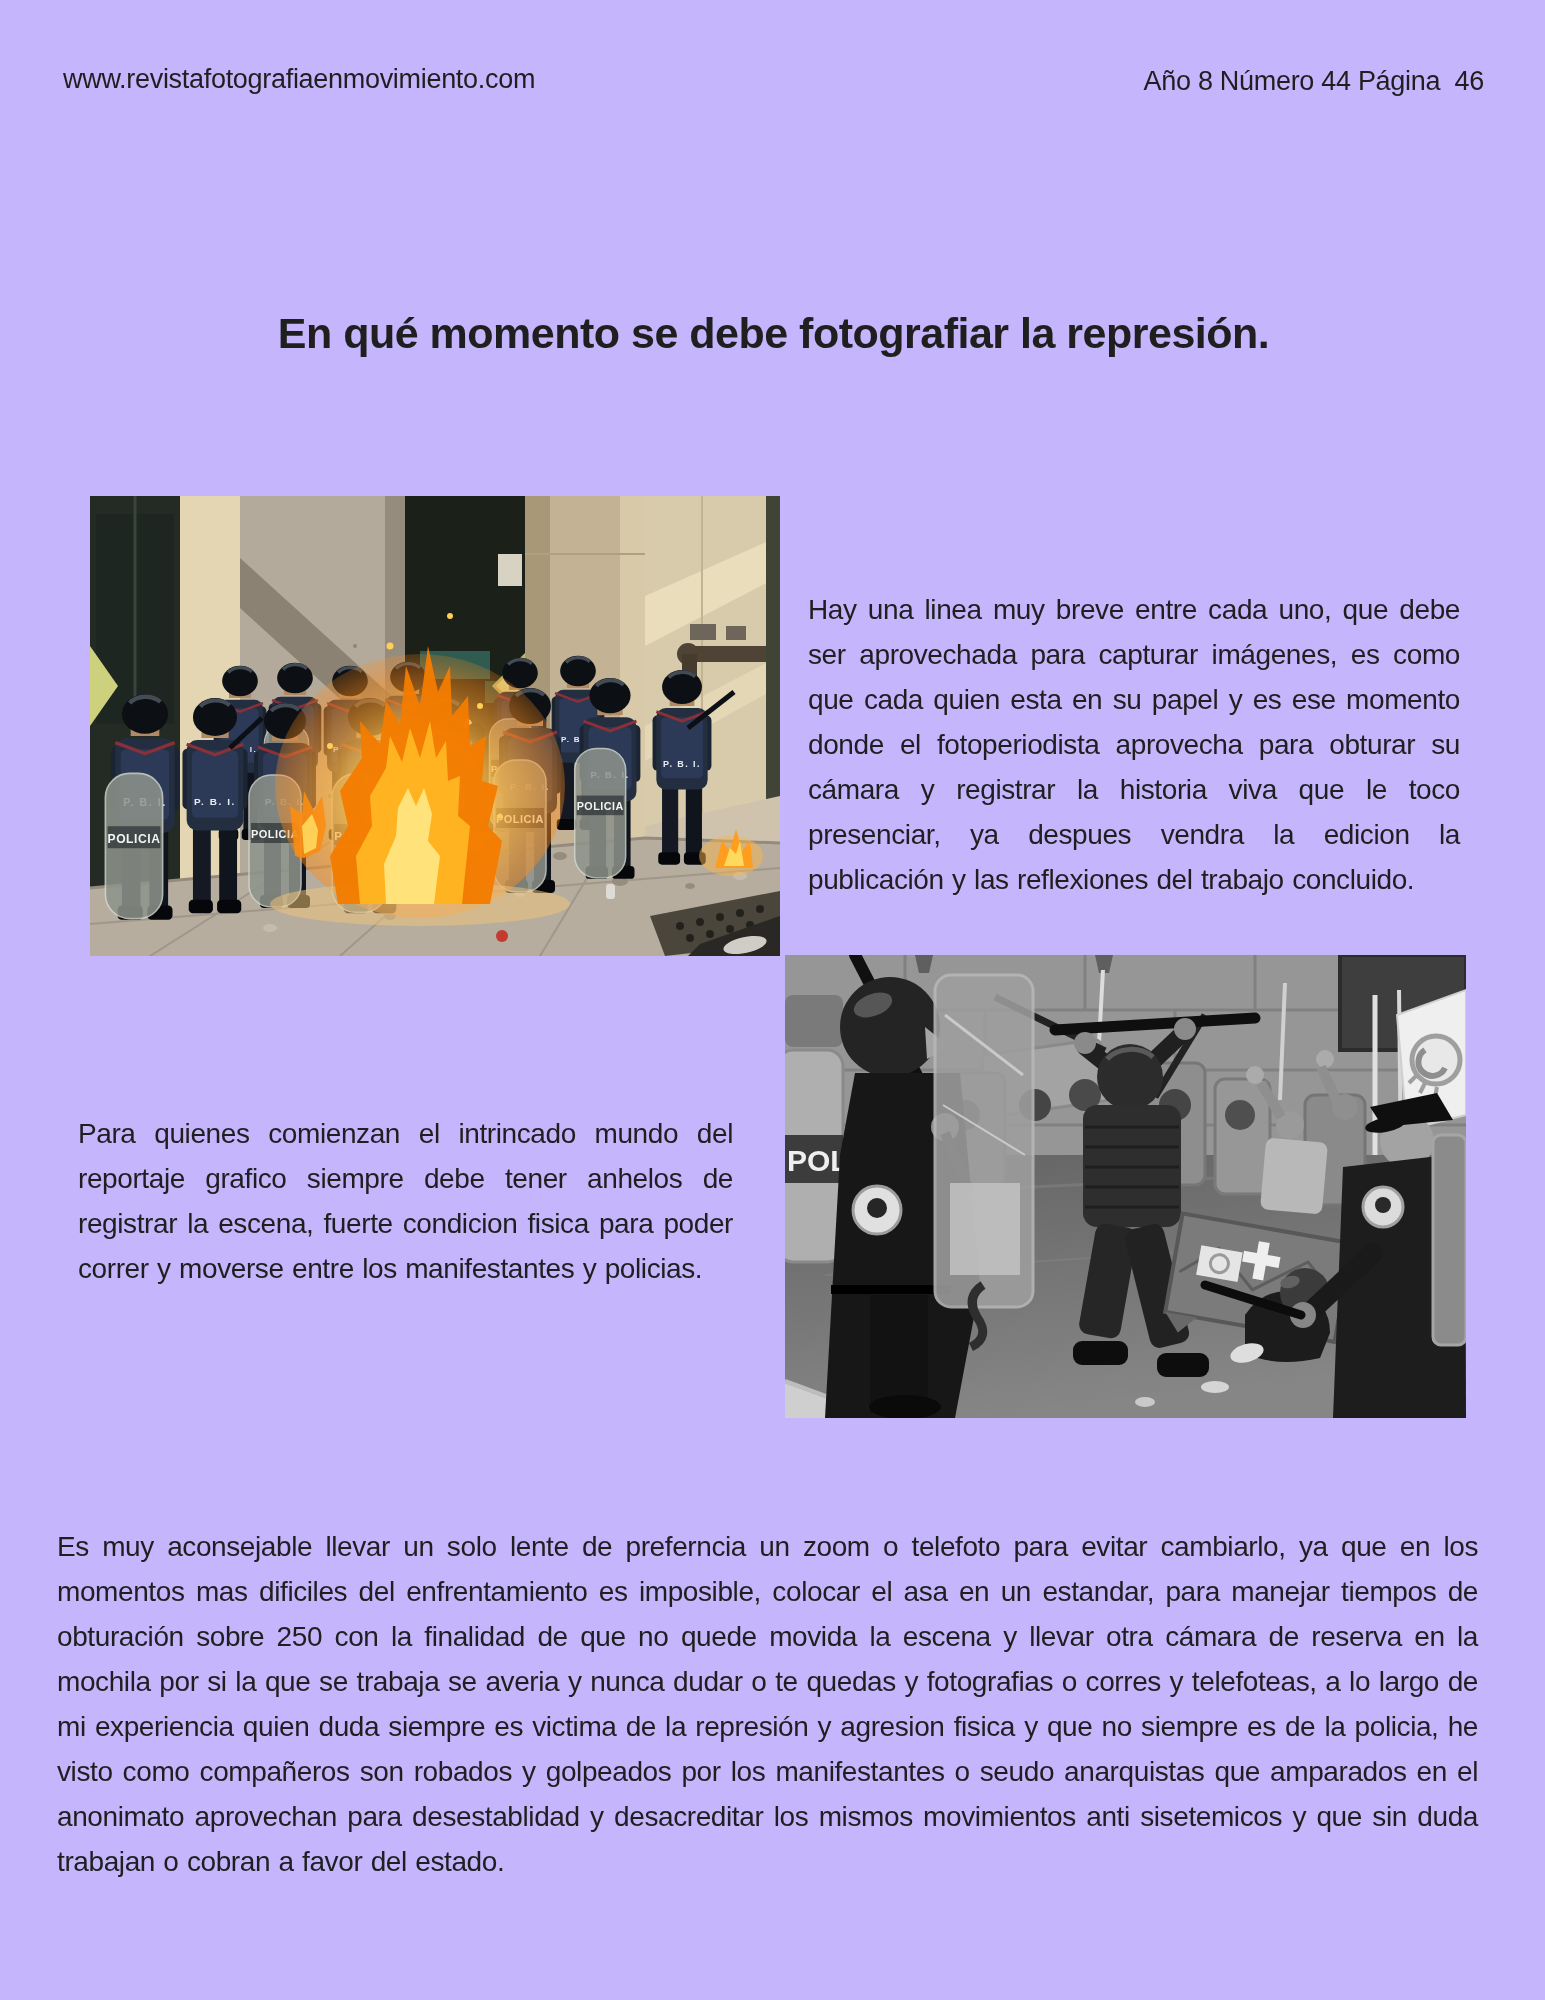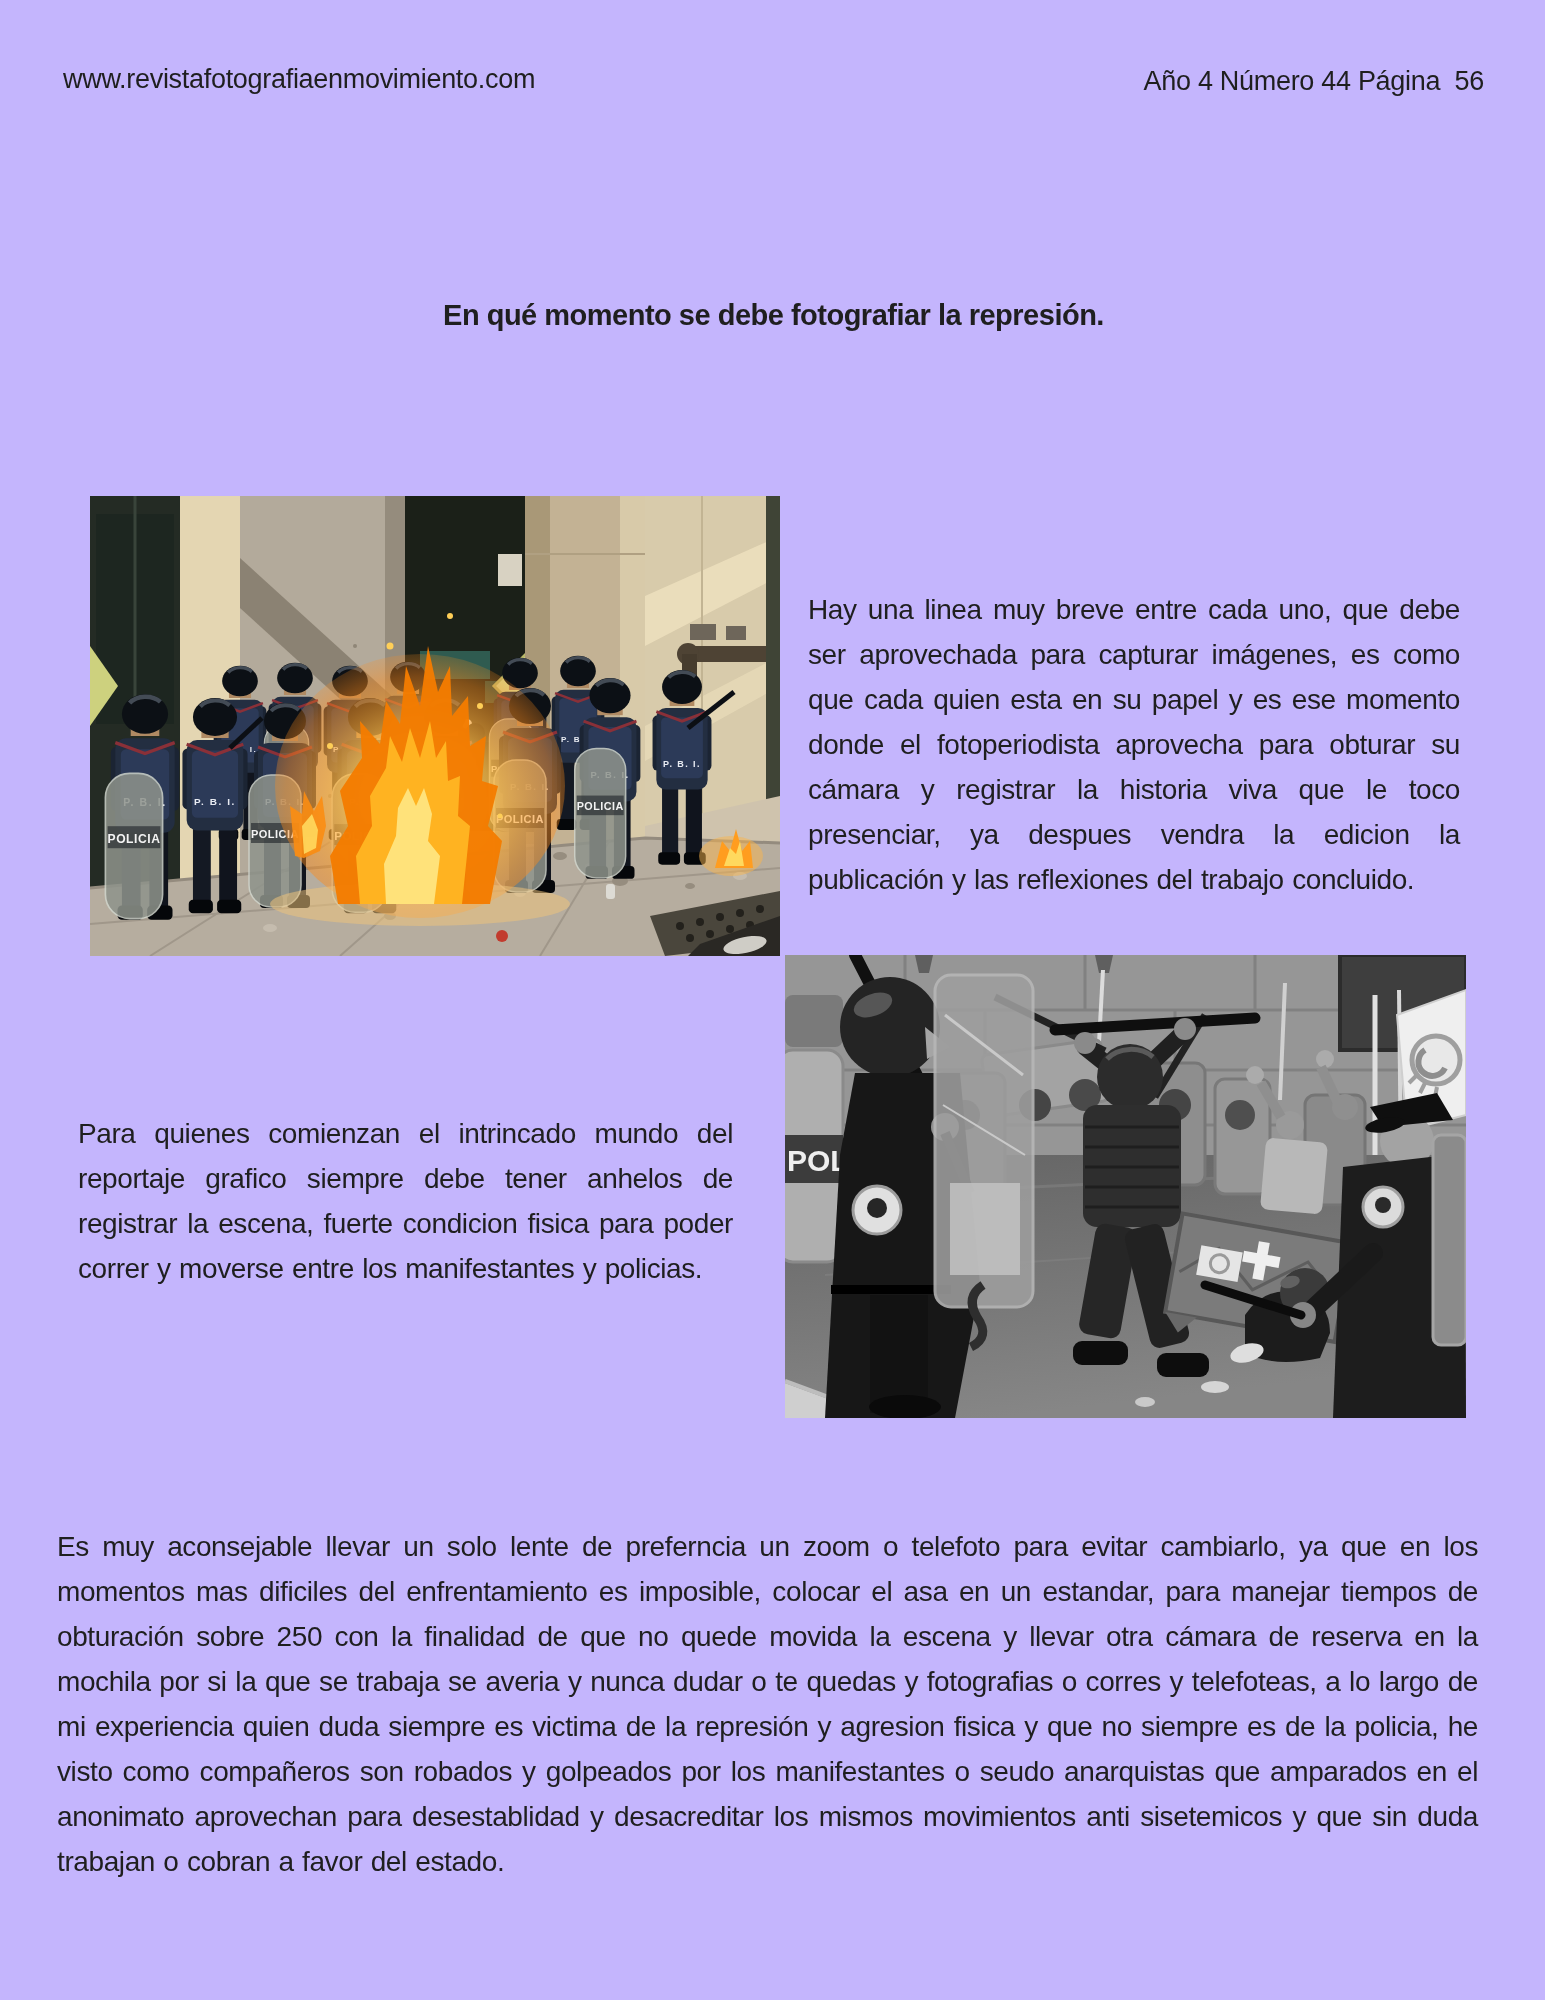--- a/index.html
+++ b/index.html
@@ -4,39 +4,39 @@
 <style>
   html,body{margin:0;padding:0;background:#e8e8e8;}
   .page{
     position:relative;width:1545px;height:2000px;background:#c4b5fd;
     font-family:"Liberation Sans","DejaVu Sans",sans-serif;color:#1f1f1f;
     overflow:hidden;margin:0 auto;
   }
   .hdr-left{position:absolute;left:63px;top:64px;font-size:27px;letter-spacing:-0.3px;}
   .hdr-right{position:absolute;right:61px;top:66px;font-size:27px;letter-spacing:-0.3px;white-space:pre;}
   .title{position:absolute;left:63px;top:280px;width:1421px;text-align:center;
-         font-size:29px;font-weight:bold;letter-spacing:-0.5px;}
+         font-size:43px;font-weight:bold;letter-spacing:-0.5px;}
   .byline{position:absolute;left:63px;top:329px;width:1421px;text-align:center;
           font-size:33px;color:#2b2b2b;letter-spacing:-0.3px;}
   .body-par{font-size:28px;line-height:45px;text-align:justify;letter-spacing:-0.4px;word-spacing:1px;}
   .par-intro{position:absolute;left:808px;top:559px;width:652px;}
   .par-middle{position:absolute;left:78px;top:1083px;width:655px;}
   .par-bottom{position:absolute;left:57px;top:1496px;width:1421px;}
   .photo1{position:absolute;left:82px;top:488px;width:690px;height:460px;}
   .photo2{position:absolute;left:777px;top:947px;width:681px;height:463px;}
   figure{margin:0;padding:8px;}
   svg{display:block;}
 </style>
 </head>
 <body>
 
 <div class="page">
 
   <span class="hdr-left">www.revistafotografiaenmovimiento.com</span>
-  <span class="hdr-right">Año 4 Número 44 Página  56</span>
+  <span class="hdr-right">Año 8 Número 44 Página  46</span>
 
   <h1 class="title">En qué momento se debe fotografiar la represión.</h1>
 
   <figure class="photo1" aria-label="Color photograph: line of riot police with helmets and shields on a sidewalk engulfed by molotov cocktail flames">
     <svg width="690" height="460" viewBox="0 0 690 460">
       <defs>
         <radialGradient id="fireg" cx="0.5" cy="0.55" r="0.62">
           <stop offset="0" stop-color="#ffe9a8" stop-opacity="0.95"></stop>
           <stop offset="0.4" stop-color="#ffc04d" stop-opacity="0.8"></stop>
           <stop offset="0.75" stop-color="#ff8c1a" stop-opacity="0.45"></stop>

